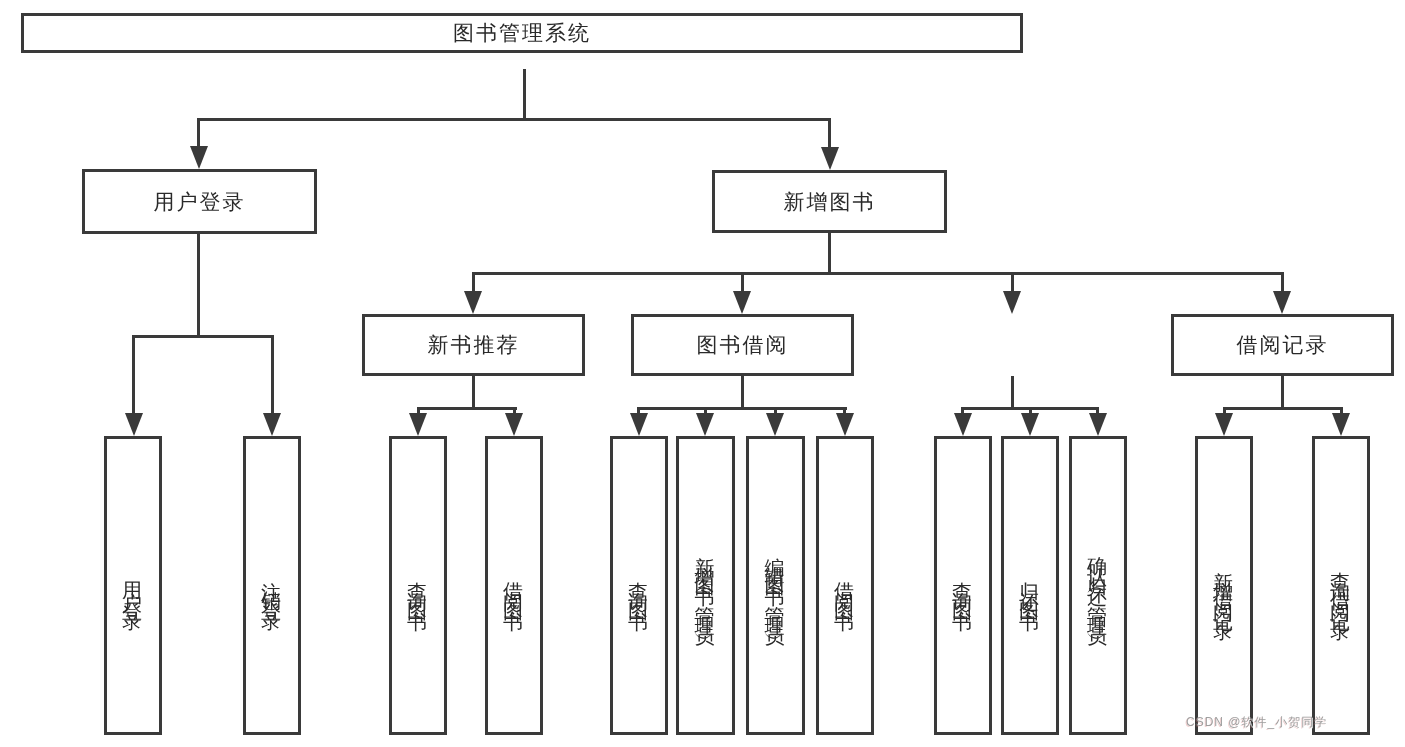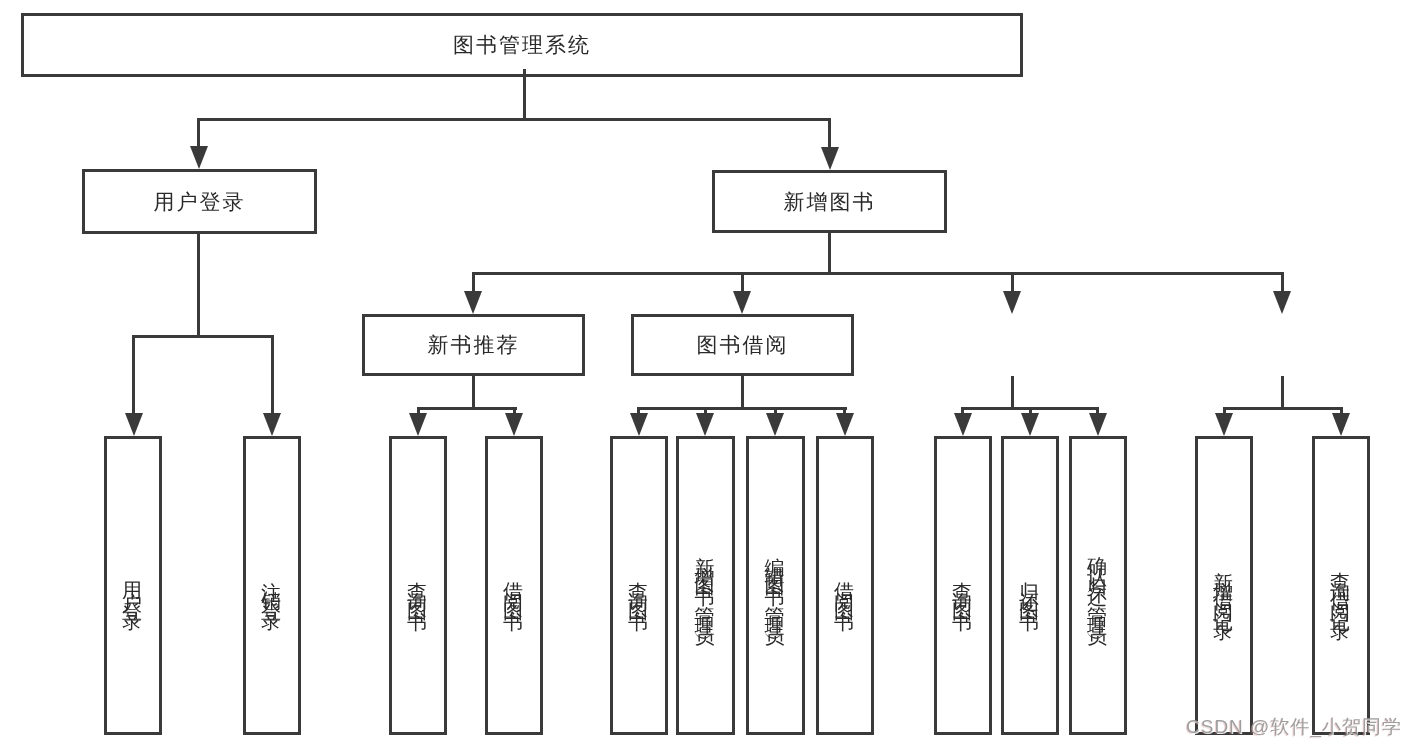--- a/index.html
+++ b/index.html
@@ -19,51 +19,54 @@
     letter-spacing:10px;white-space:nowrap;
   }
   .hline{position:absolute;background:#3a3a3a;height:3px;}
   .vline{position:absolute;background:#3a3a3a;width:3px;}
   .arrow{
     position:absolute;width:0;height:0;
     border-left:9px solid transparent;border-right:9px solid transparent;
     border-top:23px solid #3a3a3a;
   }
   .watermark{
-    position:absolute;left:1186px;top:714px;font-size:19px;letter-spacing:1px;
+    position:absolute;left:1186px;top:714px;font-size:12px;letter-spacing:1px;
     color:#9f9f9f;
     text-shadow:1px 1px 0 rgba(255,255,255,0.85), -1px 1px 0 rgba(215,120,120,0.35);
   }
 </style>
 </head>
 <body>
 
 <div id="stage">
 
-  <div class="box hbox" style="left:21px;top:13px;width:1002px;height:64px;">
+  <div class="box hbox" style="left:21px;top:13px;width:1002px;height:40px;">
     <span>图书管理系统</span>
   </div>
 
   <div class="box hbox" style="left:82px;top:169px;width:235px;height:65px;">
     <span>用户登录</span>
   </div>
 
   <div class="box hbox" style="left:712px;top:170px;width:235px;height:63px;">
     <span>新增图书</span>
   </div>
 
   <div class="box hbox" style="left:631px;top:314px;width:223px;height:62px;">
     <span>图书借阅</span>
   </div>
 
   <div class="box hbox" style="left:362px;top:314px;width:223px;height:62px;">
     <span>新书推荐</span>
   </div>
 
 
+  <div class="box hbox" style="left:1171px;top:314px;width:223px;height:62px;">
+    <span>借阅记录</span>
+  </div>
 
   <div class="box leaf" style="left:104px;top:436px;width:58px;height:299px;">
     <span>用户登录</span>
   </div>
   <div class="box leaf" style="left:243px;top:436px;width:58px;height:299px;">
     <span>注销登录</span>
   </div>
 
   <div class="box leaf" style="left:389px;top:436px;width:58px;height:299px;">
     <span>查询图书</span>

